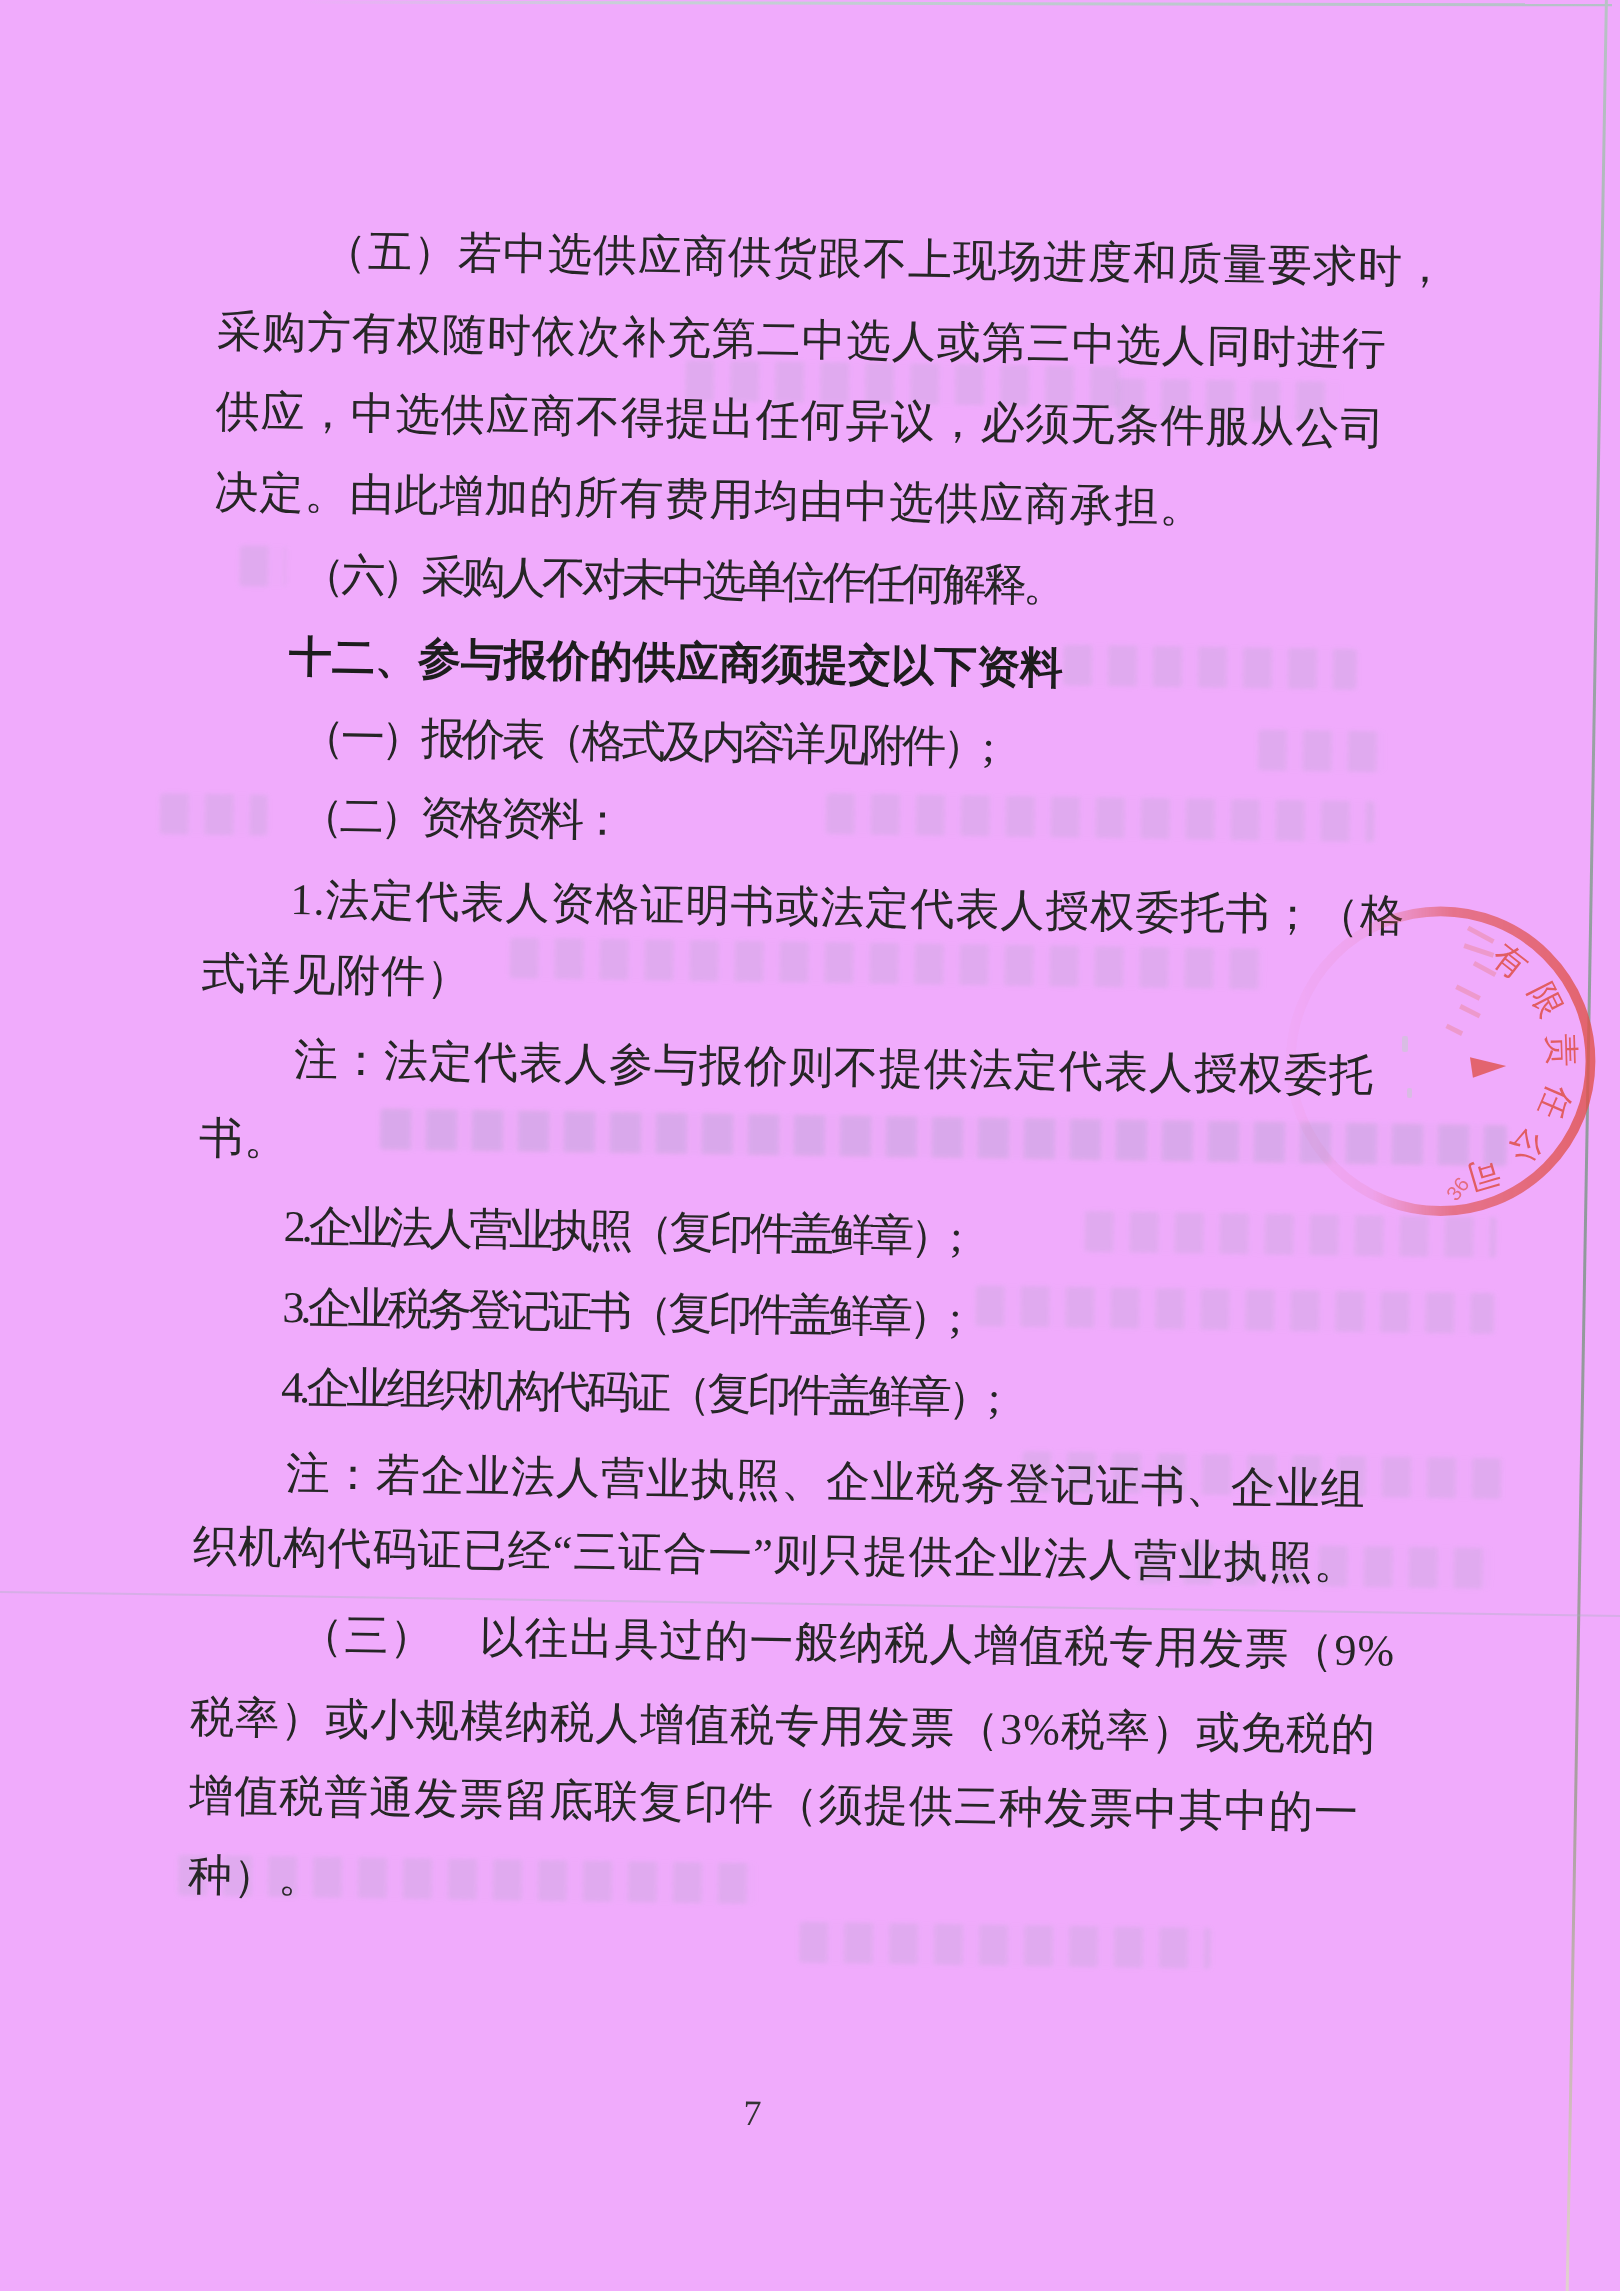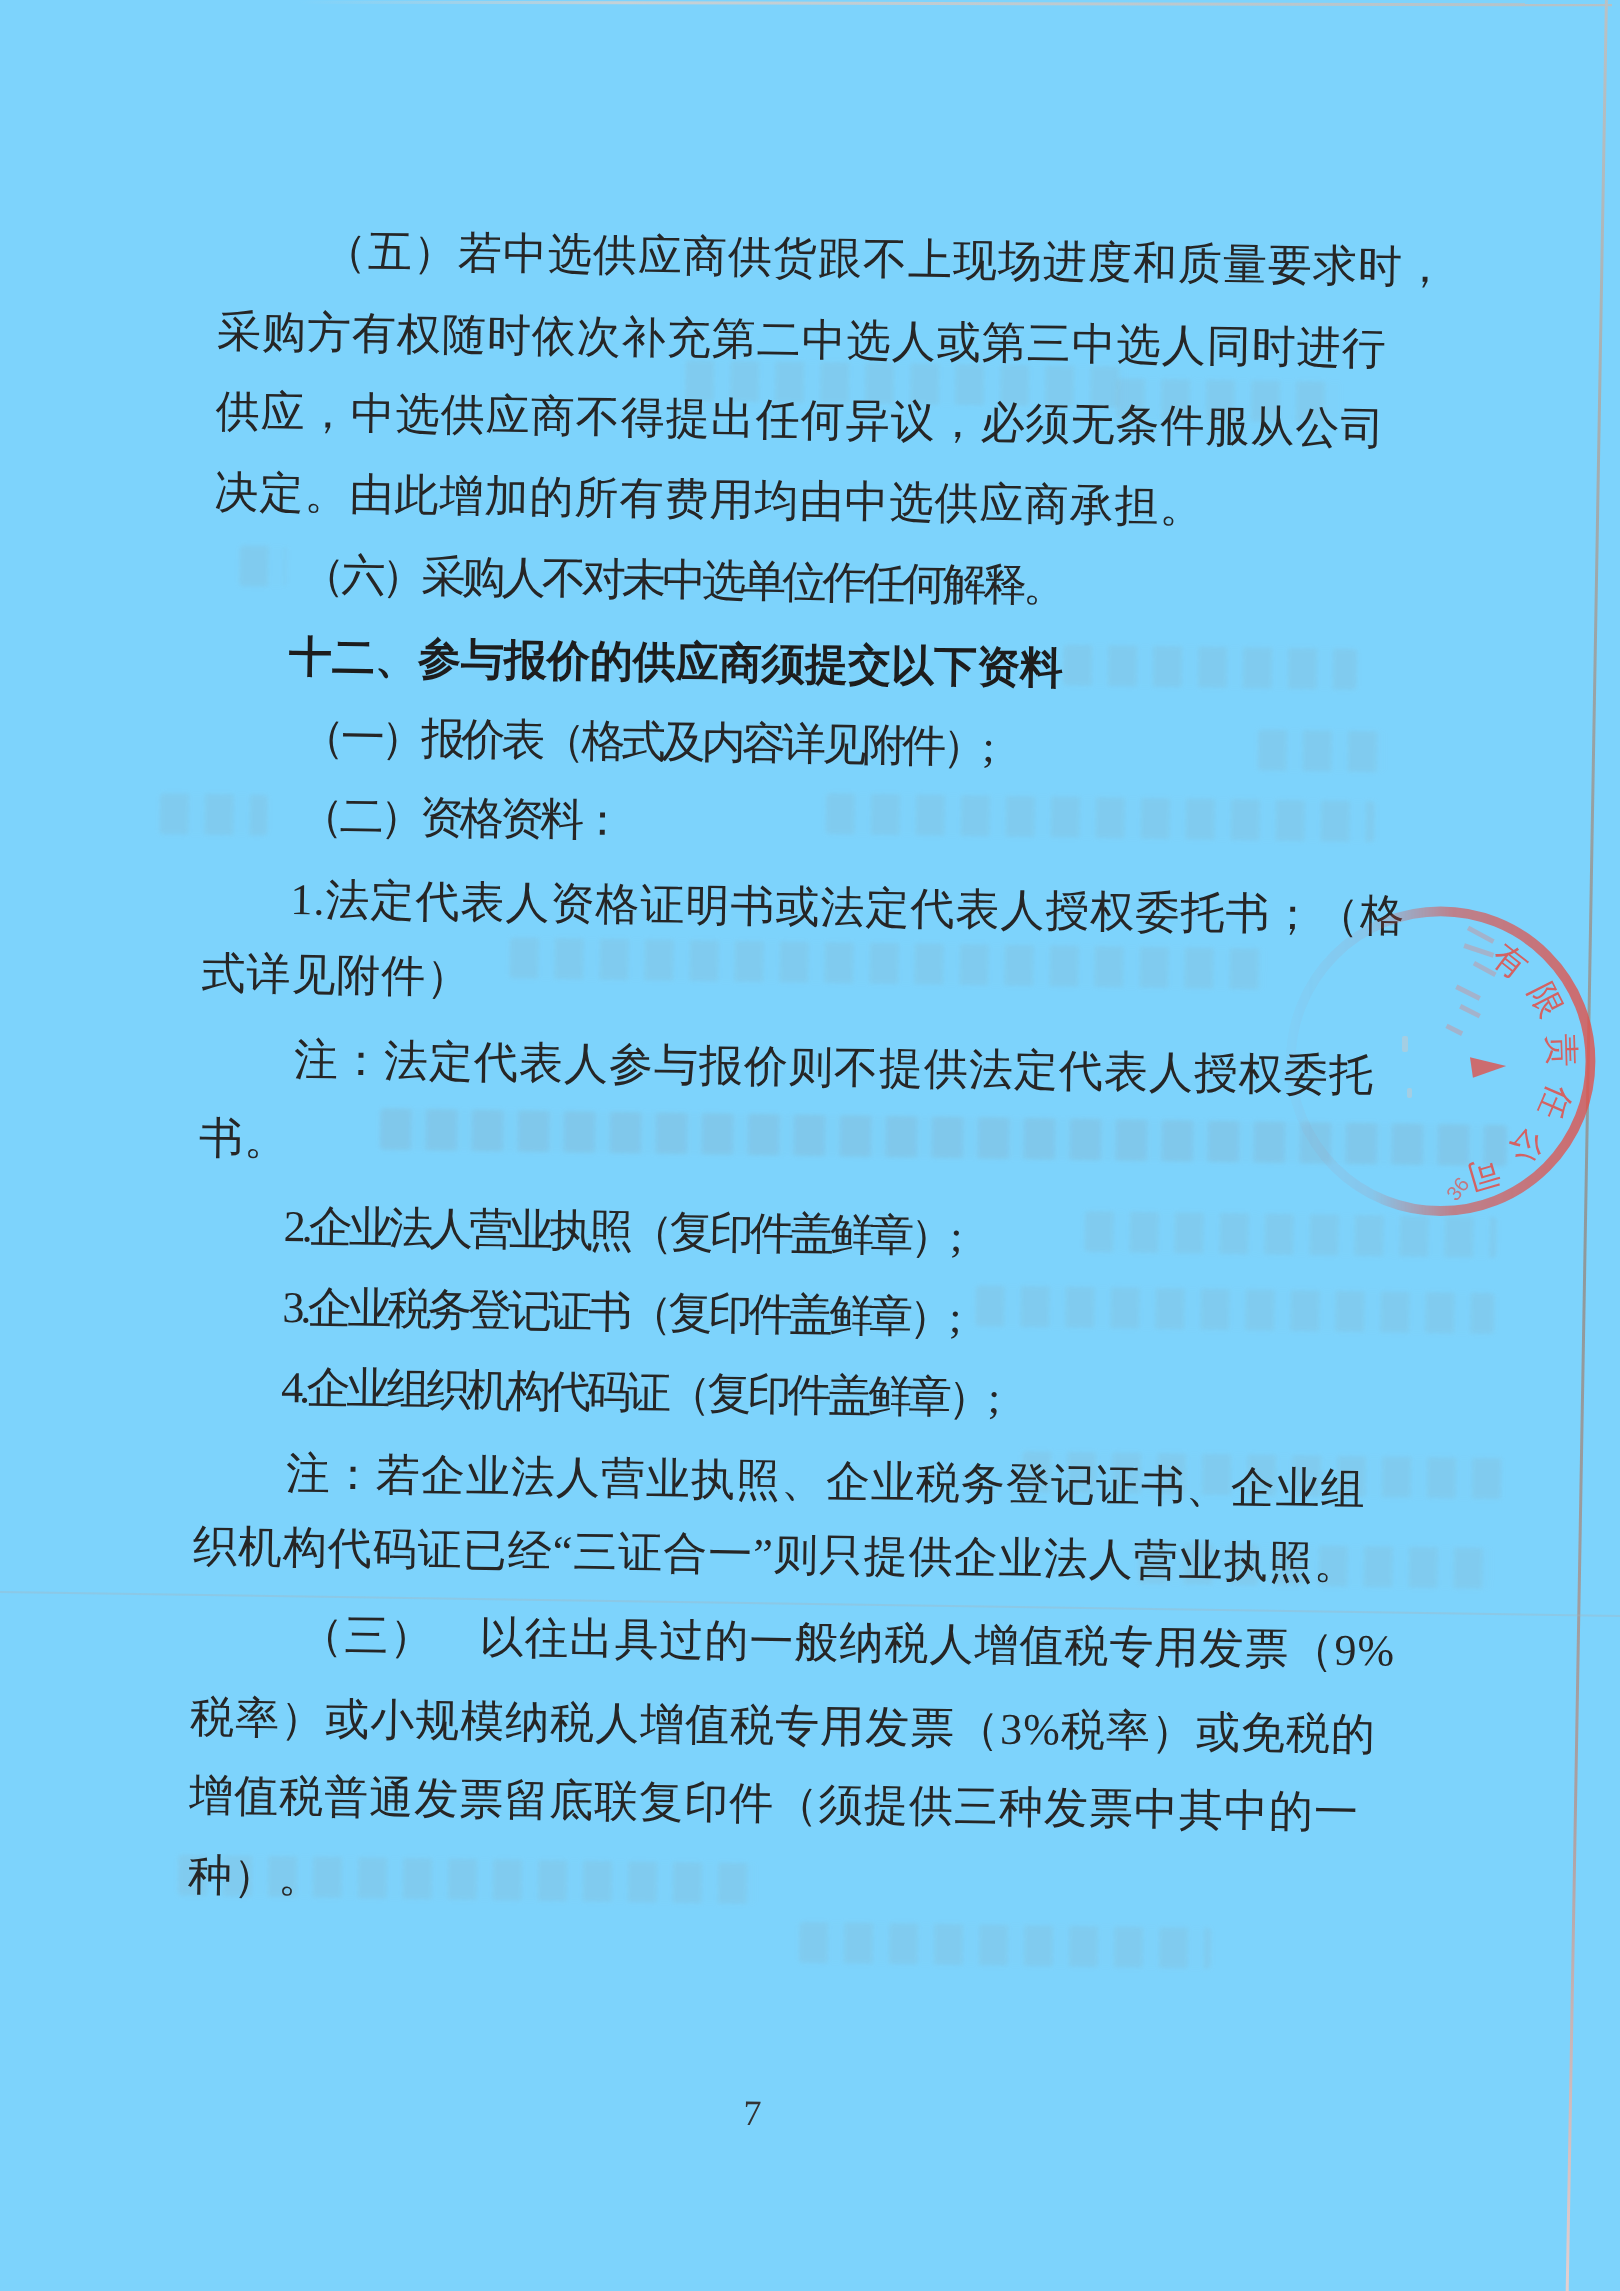--- a/index.html
+++ b/index.html
@@ -1,19 +1,19 @@
 <!DOCTYPE html>
 <html><head>
 <meta charset="utf-8">
 <style>
   html,body{margin:0;padding:0;background:#ffffff;}
   .page{
     position:relative;
     width:1620px;height:2292px;
-    background:#7dd3fc;
+    background:#f0abfc;
     overflow:hidden;
     font-family:"Liberation Serif","DejaVu Serif",serif;
   }
   
   .scan-top-edge{
     position:absolute;left:299px;top:2px;width:1313px;height:2.9px;
     background:linear-gradient(to right, rgba(185,198,204,0), #c6d1d6 25%, #b4c1c7 100%);
     transform:rotate(0.12deg);
   }
   .scan-right-edge{

